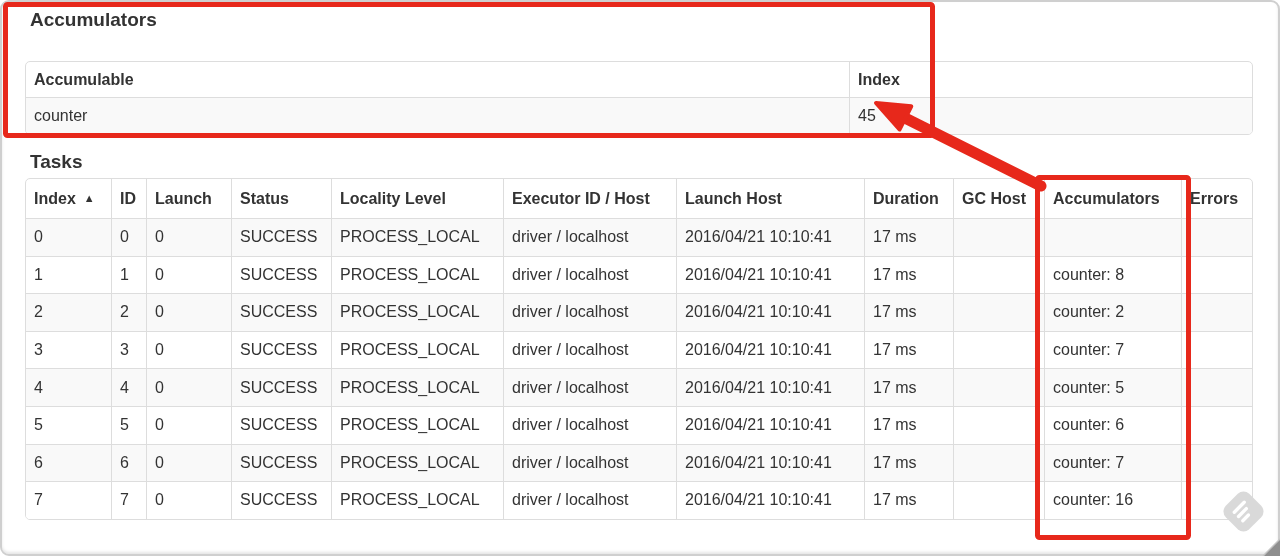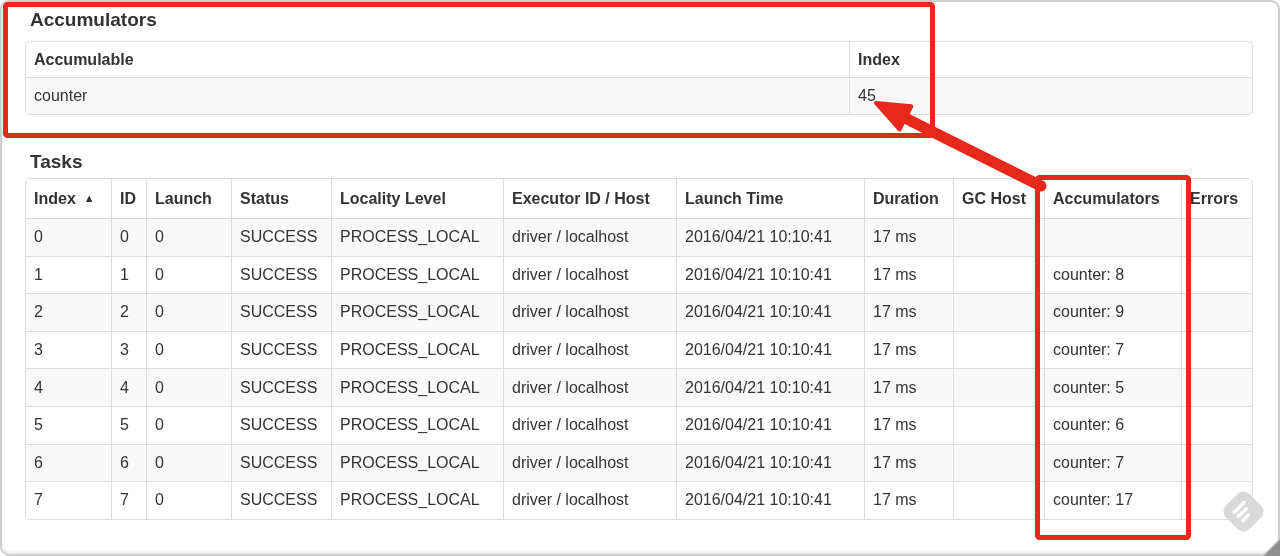--- a/index.html
+++ b/index.html
@@ -9,21 +9,21 @@
   
   .frame{position:absolute;left:0;top:0;width:1280px;height:556px;box-sizing:border-box;
          border:2px solid #cfcfcf;border-radius:9px;pointer-events:none;z-index:5;
          box-shadow:inset 0 -2px 3px rgba(0,0,0,.10);}
 
   h2.sec{position:absolute;margin:0;font-size:19px;line-height:22px;font-weight:bold;color:#333;}
   .h-acc{left:30px;top:9px;}
   .h-tasks{left:30px;top:151px;text-align:right;}
 
   .tblwrap{position:absolute;border:1px solid #ddd;border-radius:5px;overflow:hidden;background:#fff;}
-  .acc{left:25px;top:41px;}
+  .acc{left:25px;top:61px;}
   .tasks{left:25px;top:178px;}
 
   table{border-collapse:separate;border-spacing:0;table-layout:fixed;width:1226px;
         font-size:16px;color:#333;}
   th,td{padding:0 8px;text-align:left;vertical-align:middle;white-space:nowrap;
         overflow:hidden;box-sizing:content-box;}
   th{font-weight:bold;}
   th,td{border-left:1px solid #ddd;border-top:1px solid #ddd;}
   tr > :first-child{border-left:none;}
   thead tr:first-child > *{border-top:none;}
@@ -85,21 +85,21 @@
           <col style="width:71px">
       </colgroup>
       <thead>
           <tr>
             <th><span>Index</span><span class="sort">▲</span></th>
             <th><span>ID</span></th>
             <th><span>Launch</span></th>
             <th><span>Status</span></th>
             <th><span>Locality Level</span></th>
             <th><span>Executor ID / Host</span></th>
-            <th><span>Launch Time</span></th>
+            <th><span>Launch Host</span></th>
             <th><span>Duration</span></th>
             <th><span>GC Host</span></th>
             <th><span>Accumulators</span></th>
             <th><span>Errors</span></th>
           </tr>
         </thead>
       <tbody>
           <tr>
             <td>0</td>
             <td>0</td>
@@ -129,21 +129,21 @@
           <tr>
             <td>2</td>
             <td>2</td>
             <td>0</td>
             <td>SUCCESS</td>
             <td>PROCESS_LOCAL</td>
             <td>driver / localhost</td>
             <td>2016/04/21 10:10:41</td>
             <td>17 ms</td>
             <td></td>
-            <td>counter: 9</td>
+            <td>counter: 2</td>
             <td></td>
           </tr>
           <tr>
             <td>3</td>
             <td>3</td>
             <td>0</td>
             <td>SUCCESS</td>
             <td>PROCESS_LOCAL</td>
             <td>driver / localhost</td>
             <td>2016/04/21 10:10:41</td>
@@ -194,21 +194,21 @@
           <tr>
             <td>7</td>
             <td>7</td>
             <td>0</td>
             <td>SUCCESS</td>
             <td>PROCESS_LOCAL</td>
             <td>driver / localhost</td>
             <td>2016/04/21 10:10:41</td>
             <td>17 ms</td>
             <td></td>
-            <td>counter: 17</td>
+            <td>counter: 16</td>
             <td></td>
           </tr>
         </tbody>
     </table>
   </div>
 
   <div class="frame"></div>
 
   <svg class="overlay" width="1280" height="556" viewBox="0 0 1280 556">
 

